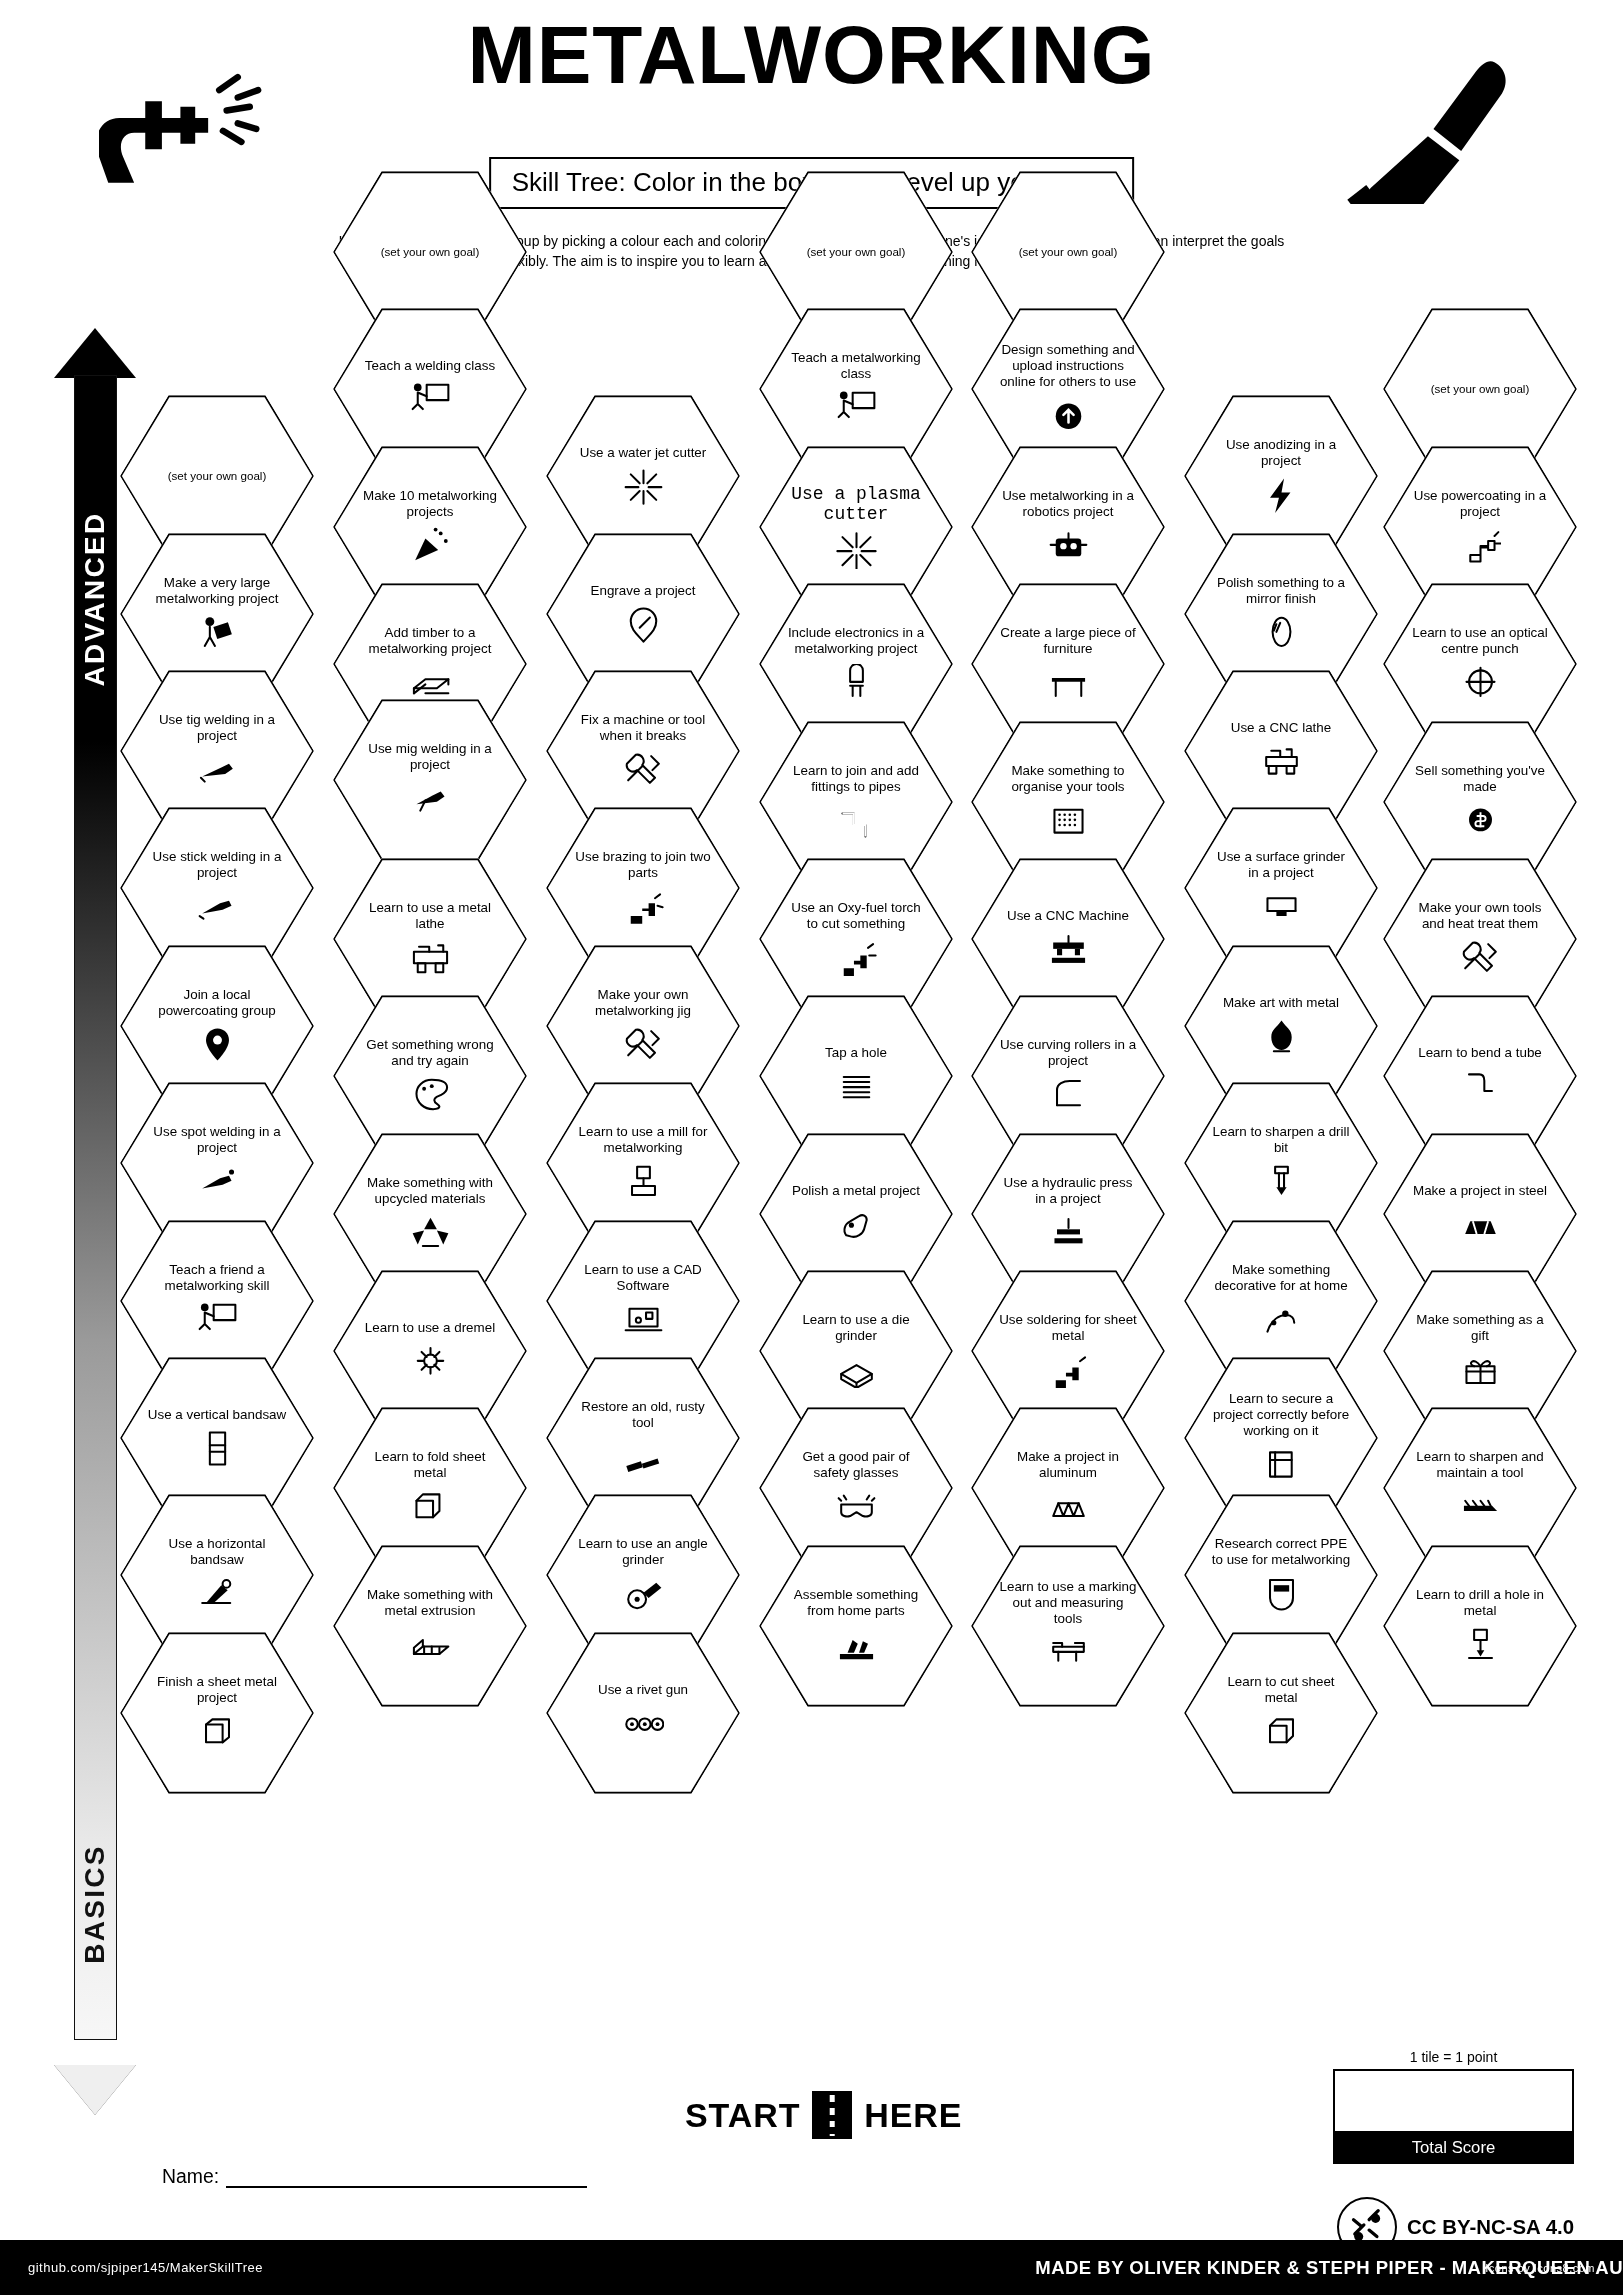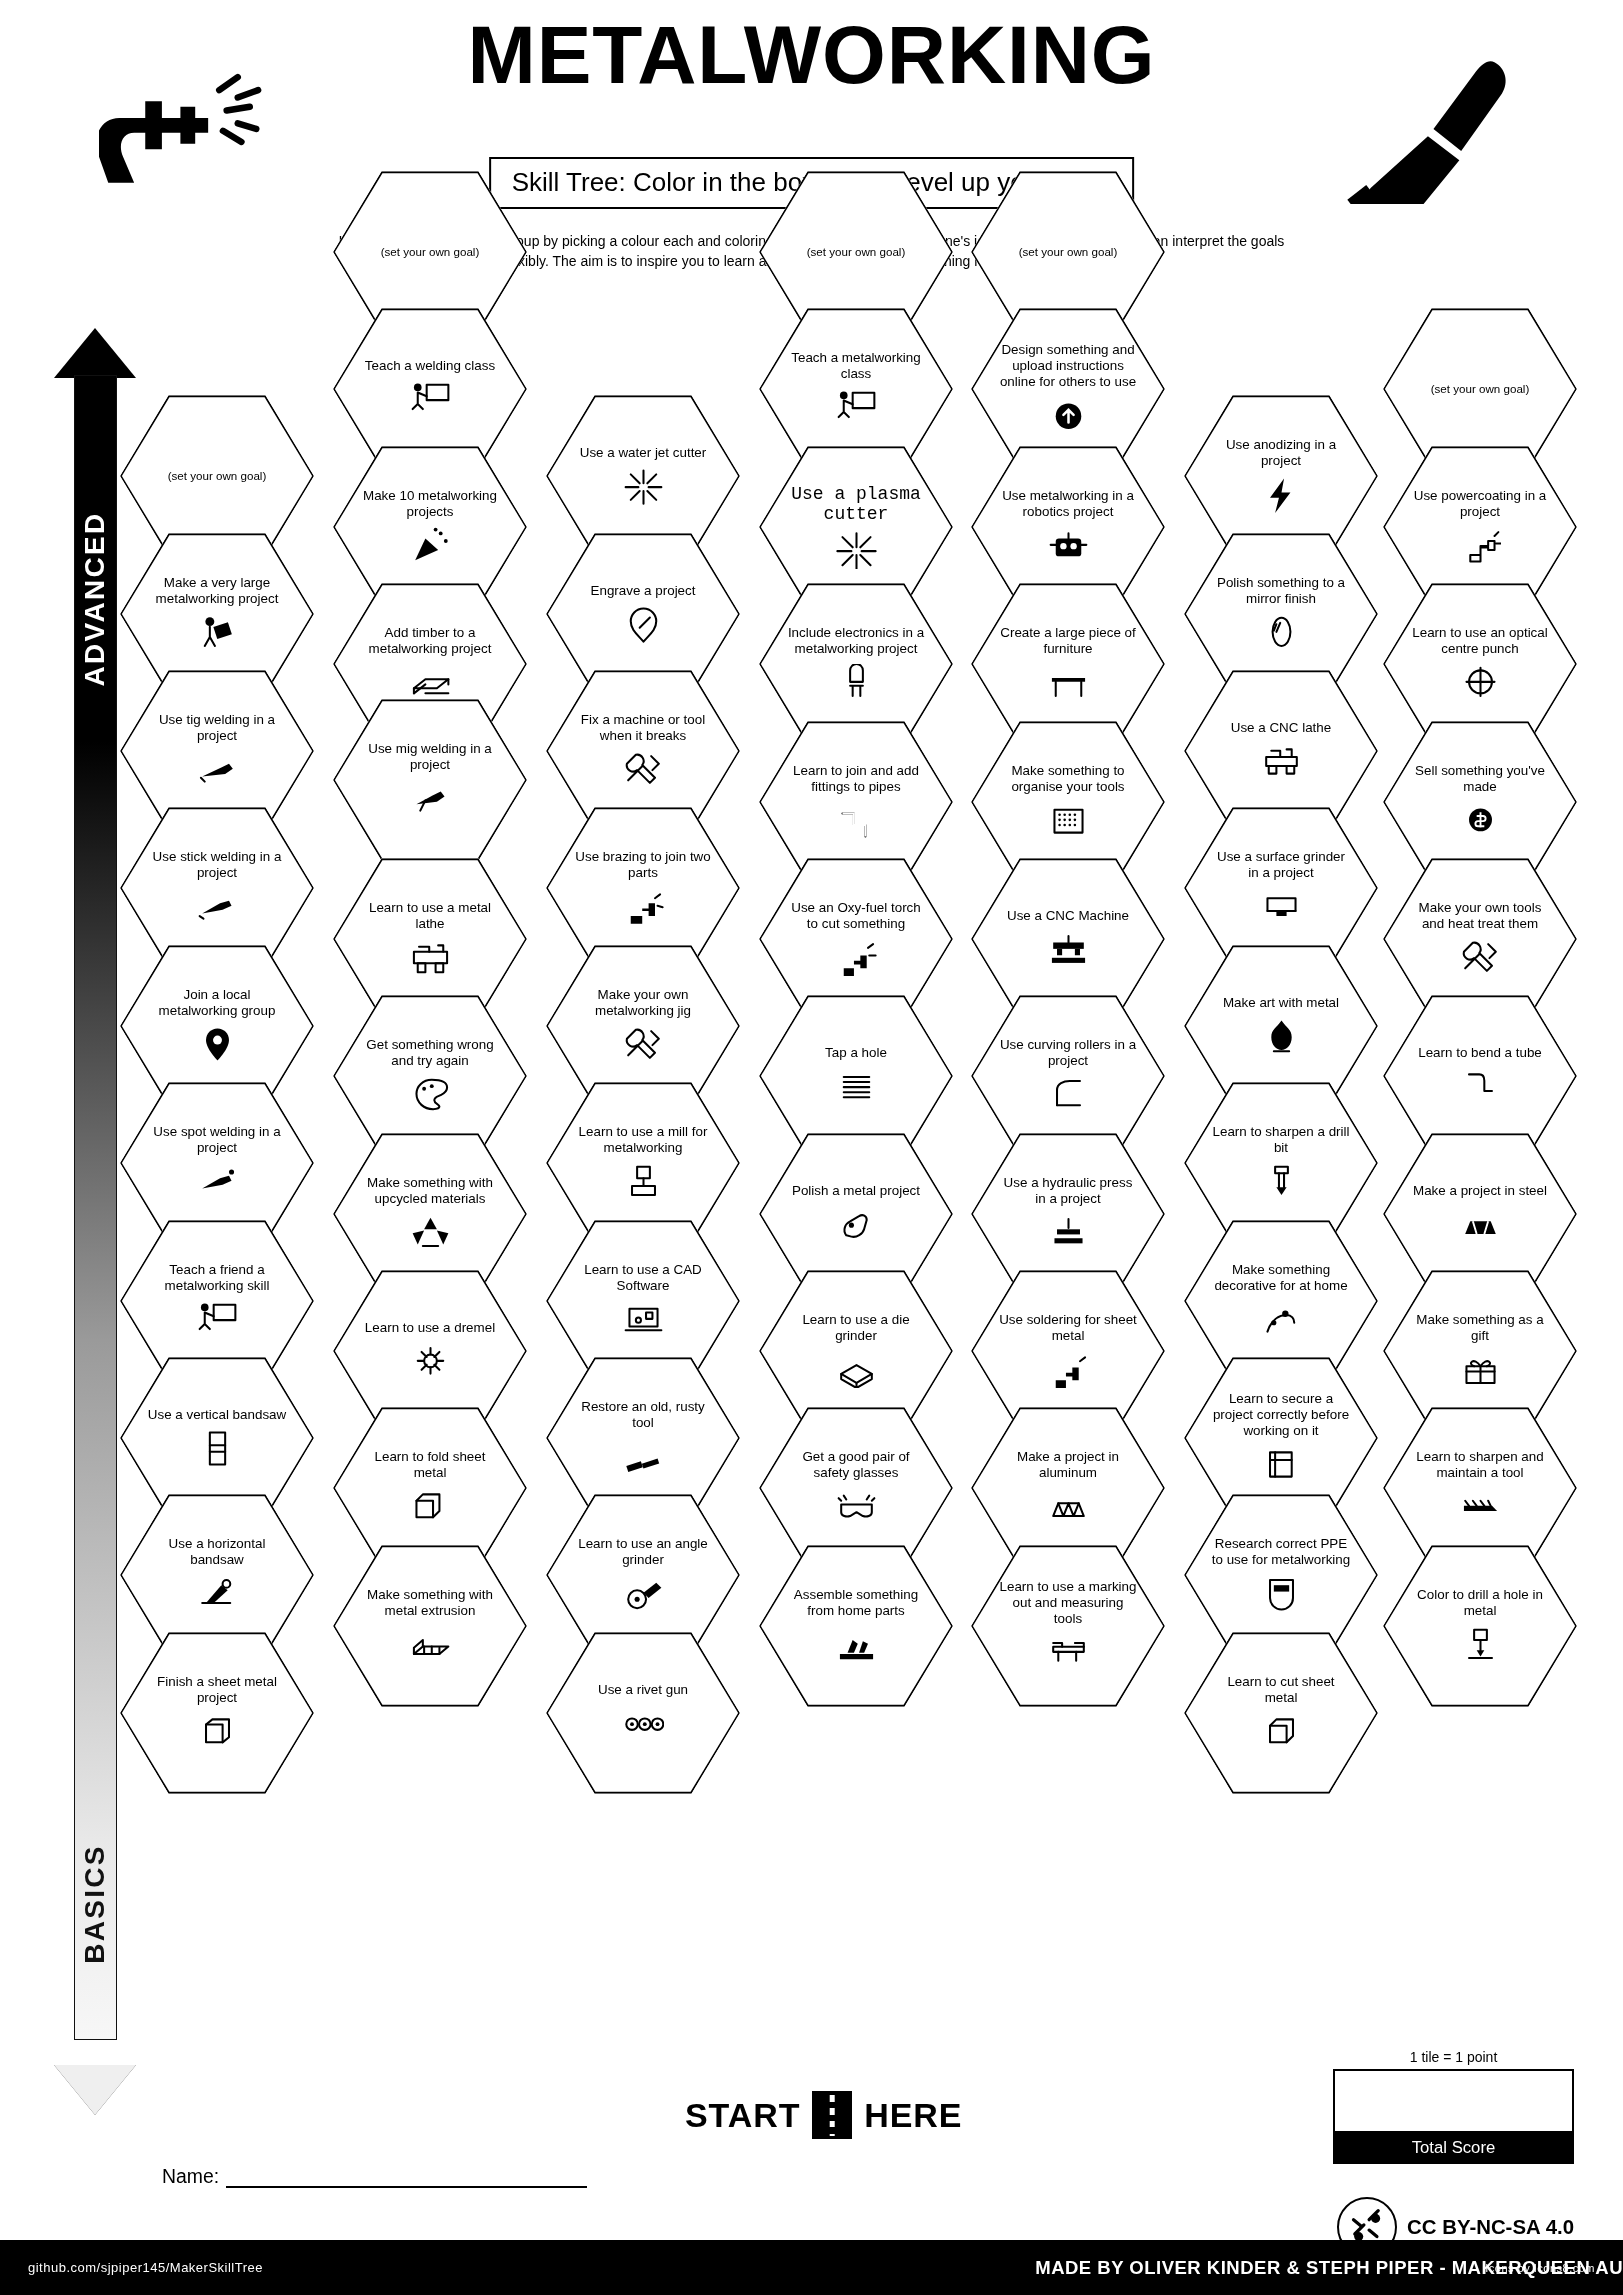--- a/index.html
+++ b/index.html
@@ -184,21 +184,21 @@
           <svg width="41" height="37" viewBox="0 0 64 58">
             <path d="M8 40 l28 -16 l14 -4 l4 8 l-14 6 z" fill="#000"></path>
             <path d="M4 44 l6 4" stroke="#000" stroke-width="3.2" fill="none" stroke-linecap="round" stroke-linejoin="round"></path>
           </svg>
         </div>
       </div>
     </div>
     <div class="hex" style="left: 120px; top: 942px;">
       <div class="hexborder"></div>
       <div class="hexinner">
-        <div class="txt">Join a local metalworking group</div>
+        <div class="txt">Join a local powercoating group</div>
         <div class="ico">
           <svg width="41" height="37" viewBox="0 0 64 58">
             <path d="M32 4 c-10 0 -18 8 -18 18 c0 14 18 32 18 32 s18 -18 18 -32 c0 -10 -8 -18 -18 -18z" fill="#000"></path>
             <circle cx="32" cy="22" r="7" fill="#fff"></circle>
           </svg>
         </div>
       </div>
     </div>
     <div class="hex" style="left: 120px; top: 1079px;">
       <div class="hexborder"></div>
@@ -1019,21 +1019,21 @@
           <svg width="41" height="37" viewBox="0 0 64 58">
             <path d="M6 28 h44 l8 8 h-52z" fill="#000"></path>
             <path d="M8 20 l6 8 M20 20 l6 8 M32 20 l6 8 M44 20 l4 8" stroke="#000" stroke-width="3.2" fill="none" stroke-linecap="round" stroke-linejoin="round"></path>
           </svg>
         </div>
       </div>
     </div>
     <div class="hex" style="left: 1383px; top: 1542px;">
       <div class="hexborder"></div>
       <div class="hexinner">
-        <div class="txt">Color to drill a hole in metal</div>
+        <div class="txt">Learn to drill a hole in metal</div>
         <div class="ico">
           <svg width="41" height="37" viewBox="0 0 64 58">
             <rect x="22" y="6" width="20" height="16" stroke="#000" stroke-width="3.2" fill="none" stroke-linecap="round" stroke-linejoin="round"></rect>
             <path d="M32 22 v16" stroke="#000" stroke-width="3.2" fill="none" stroke-linecap="round" stroke-linejoin="round"></path>
             <path d="M26 38 h12 l-6 10z" fill="#000"></path>
             <path d="M14 50 h36" stroke="#000" stroke-width="3.2" fill="none" stroke-linecap="round" stroke-linejoin="round"></path>
           </svg>
         </div>
       </div>
     </div>

